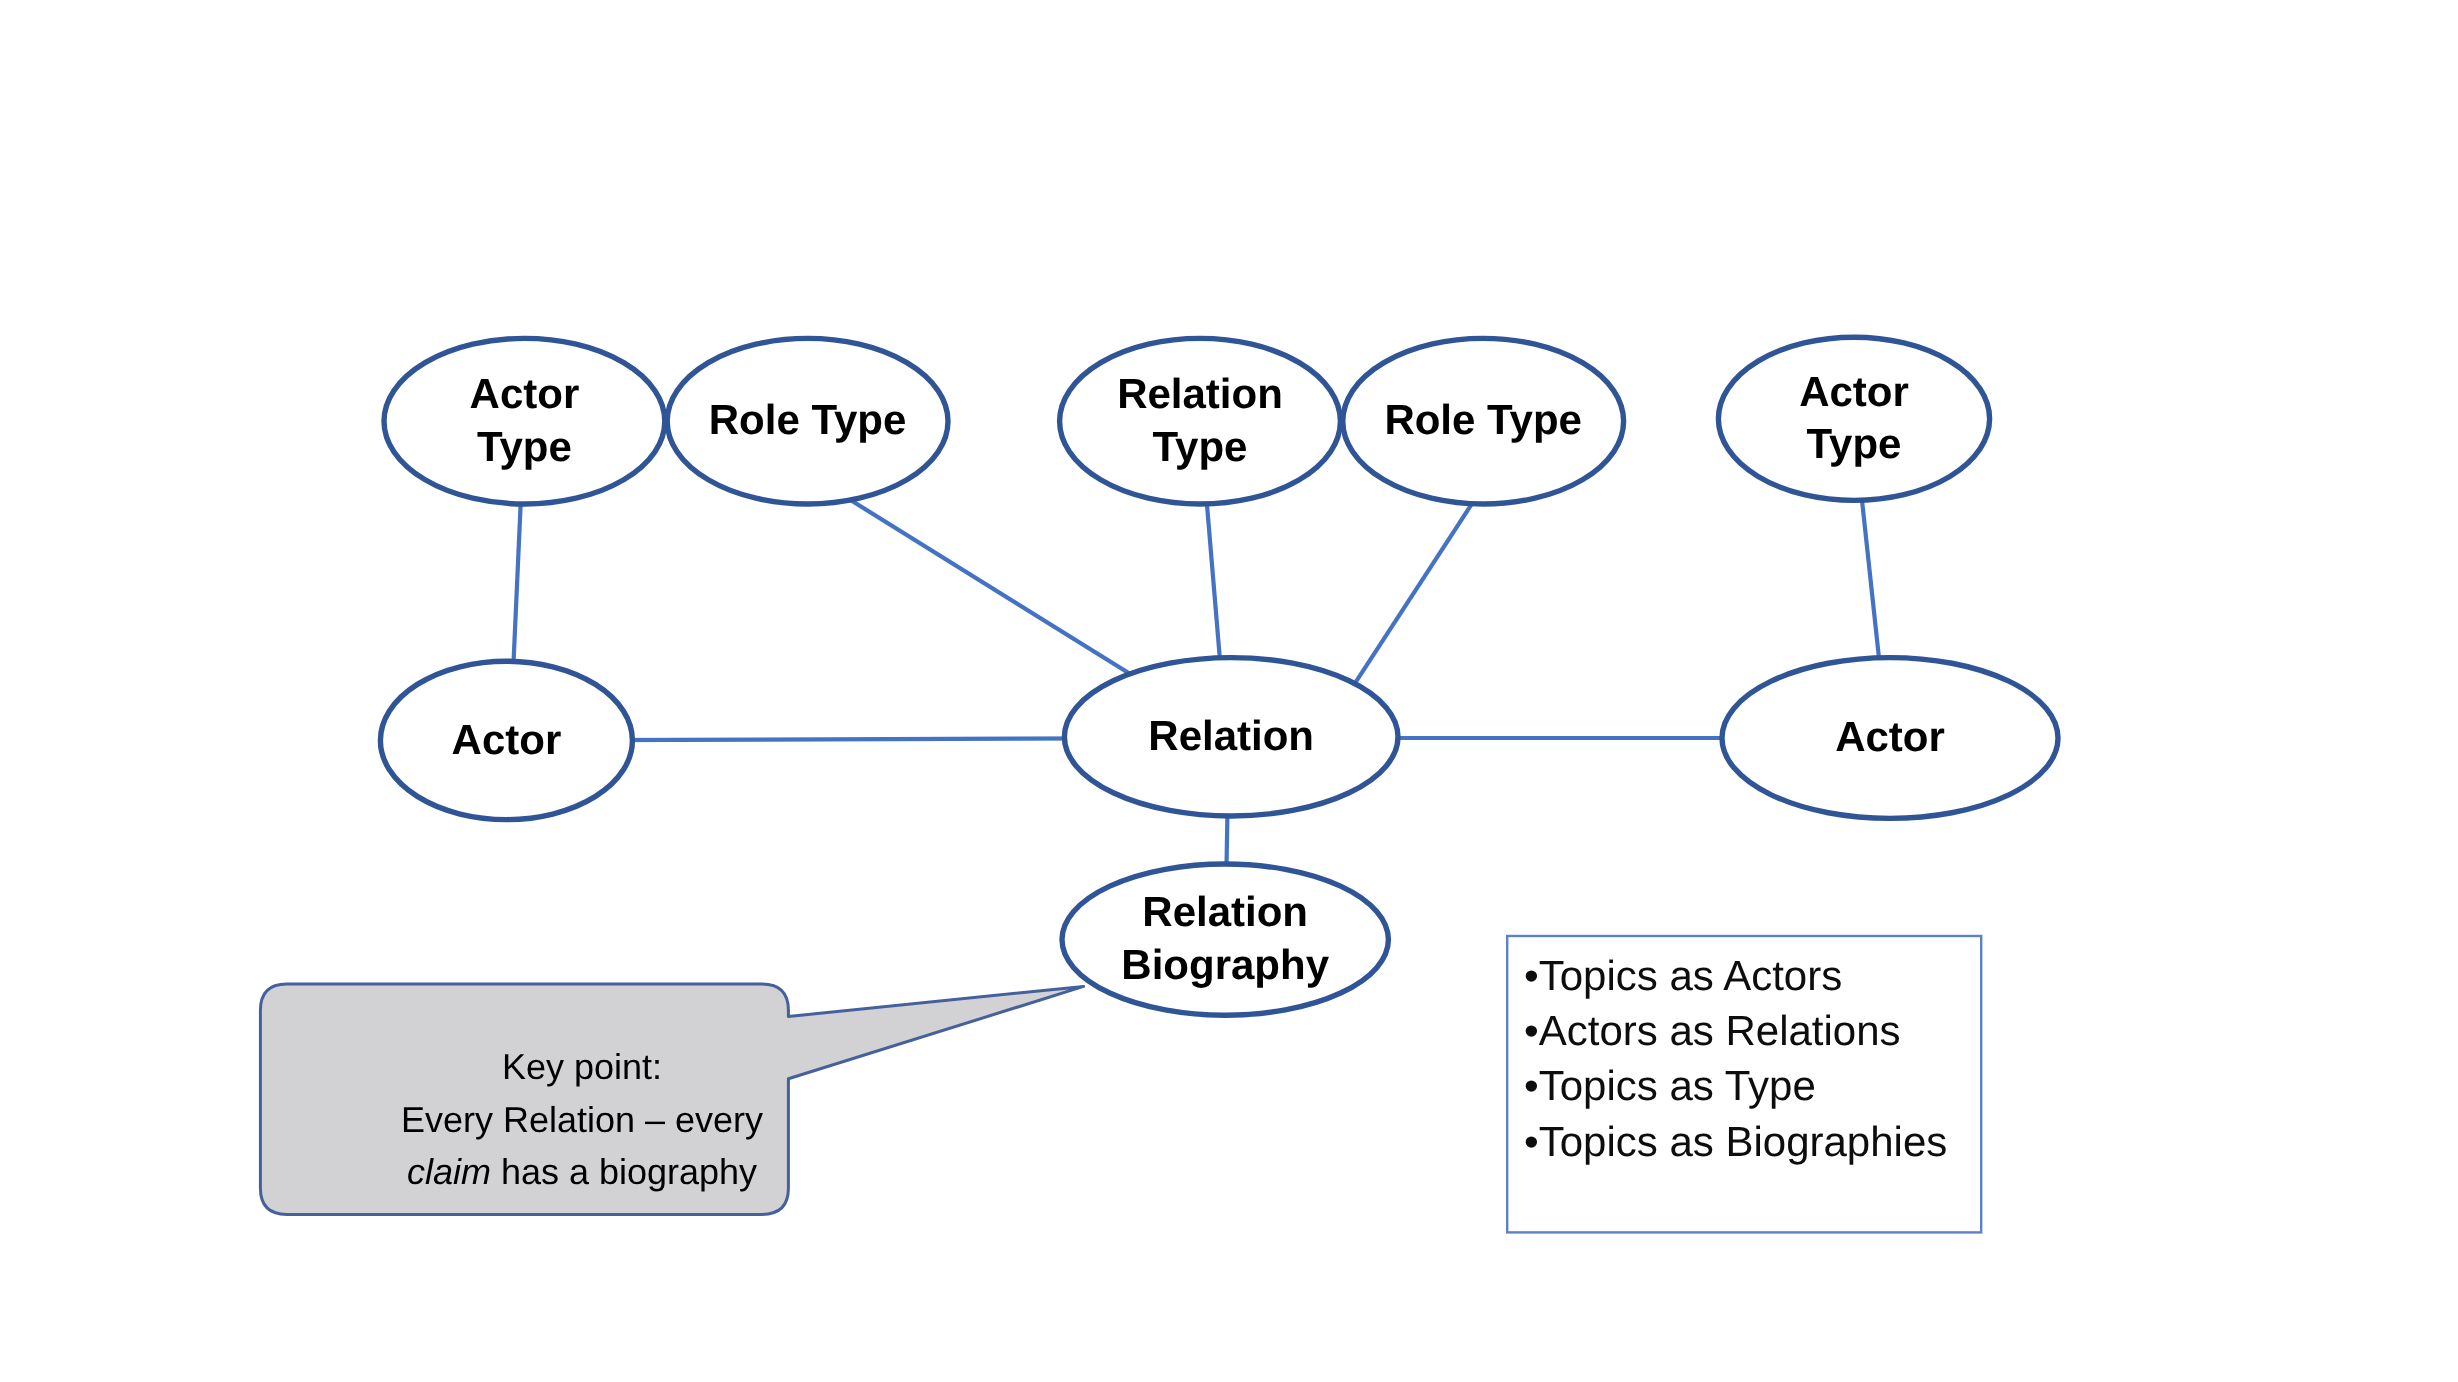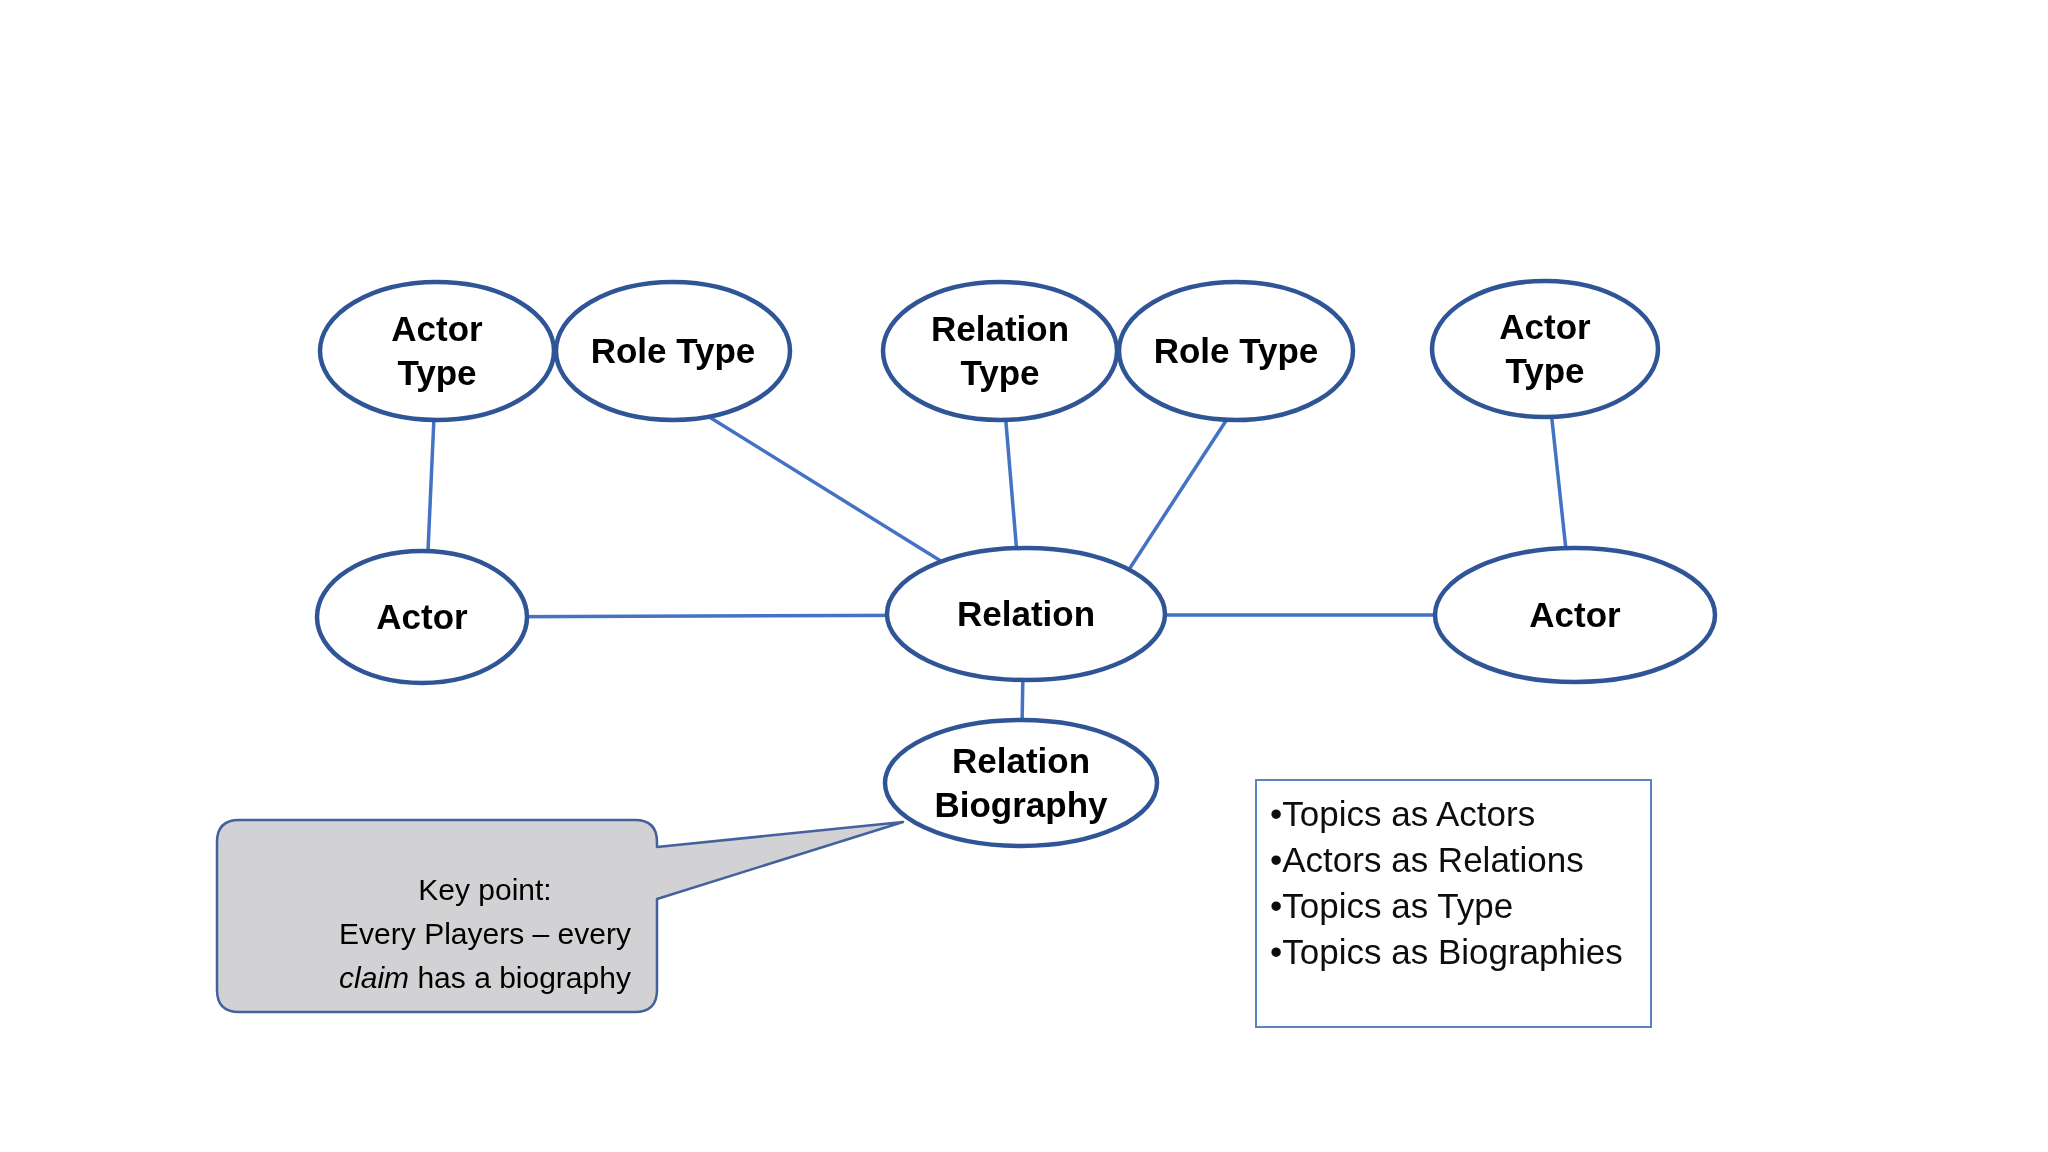--- a/index.html
+++ b/index.html
@@ -108,21 +108,21 @@
   <div class="node-label" style="left:1432px; top:281px; width:226px; height:136px;">Actor
 Type</div>
   <div class="node-label" style="left:317px;  top:551px; width:210px; height:132px;">Actor</div>
   <div class="node-label" style="left:887px;  top:548px; width:278px; height:132px;">Relation</div>
   <div class="node-label" style="left:1435px; top:548px; width:280px; height:134px;">Actor</div>
   <div class="node-label" style="left:885px;  top:720px; width:272px; height:126px;">Relation
 Biography</div>
 
   <div class="callout-text">
     <div>Key point:</div>
-    <div>Every Players – every</div>
+    <div>Every Relation – every</div>
     <div><span class="em">claim</span><span> has a biography</span></div>
   </div>
 
   <div class="topics-box">
     <div class="row"><span>•</span><span>Topics as Actors</span></div>
     <div class="row"><span>•</span><span>Actors as Relations</span></div>
     <div class="row"><span>•</span><span>Topics as Type</span></div>
     <div class="row"><span>•</span><span>Topics as Biographies</span></div>
   </div>
 

